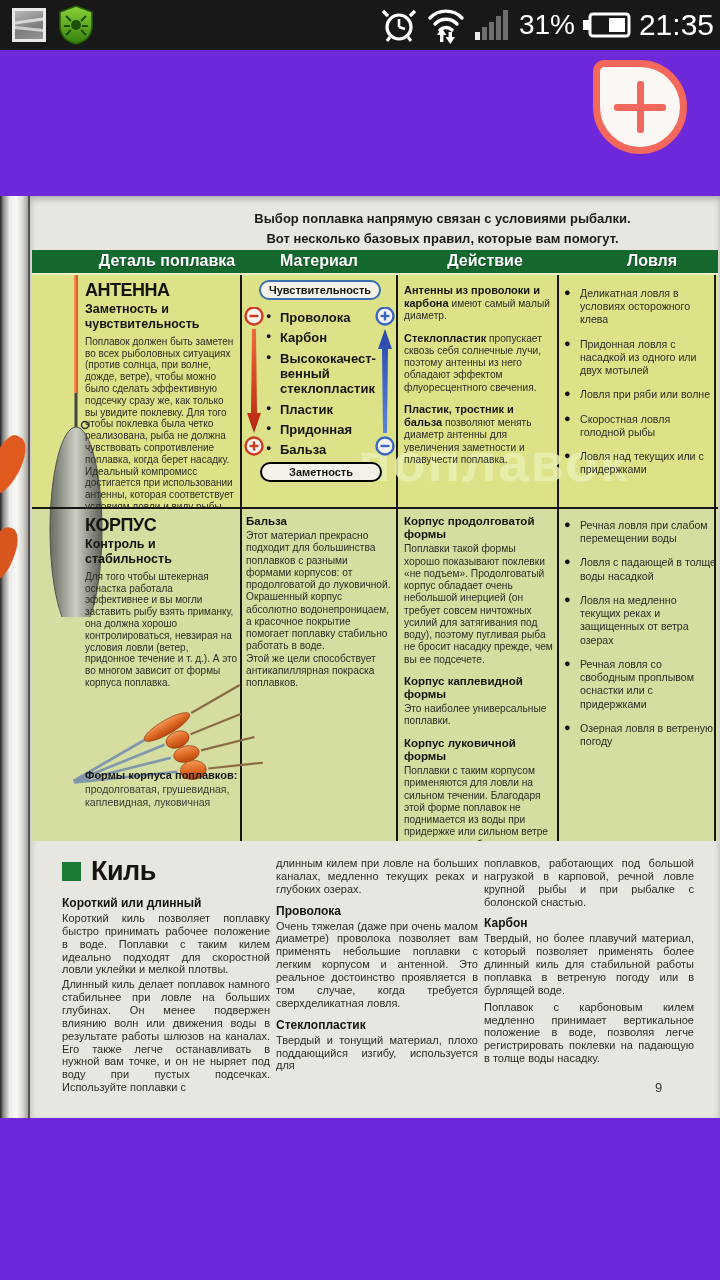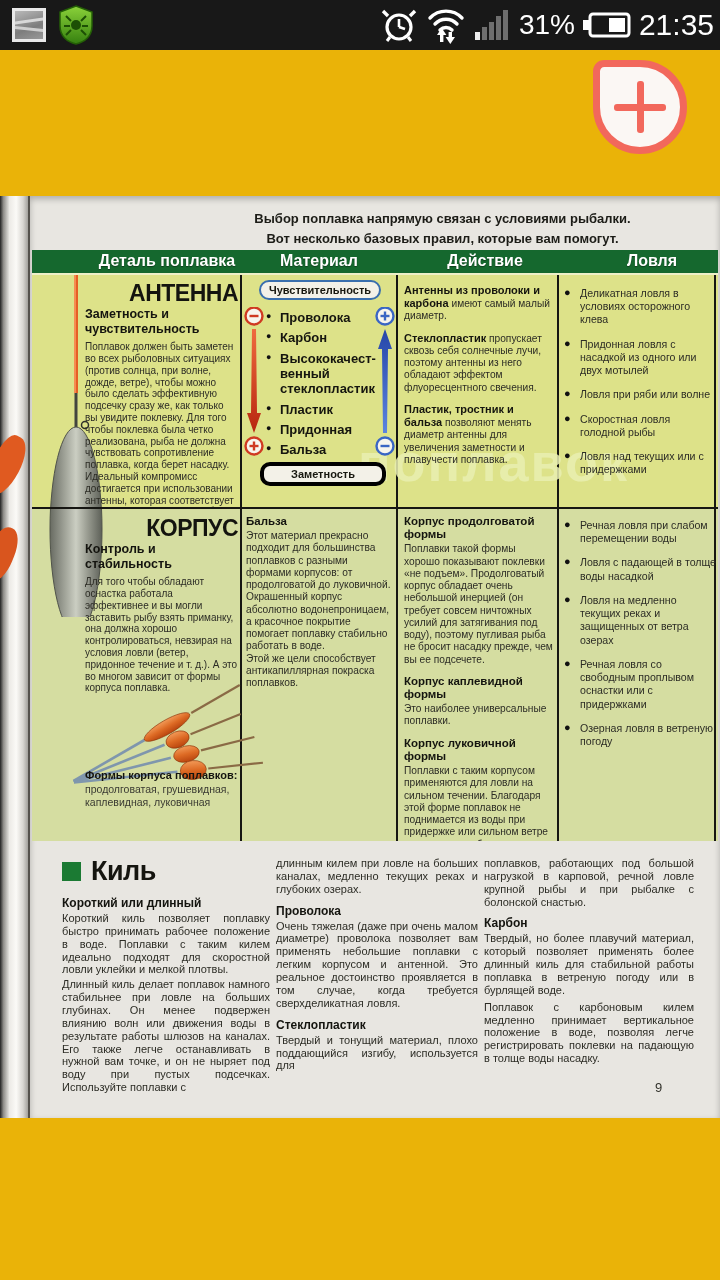--- a/index.html
+++ b/index.html
@@ -1,16 +1,16 @@
 <!DOCTYPE html>
 <html><head>
 <meta charset="utf-8">
 <style>
   html,body{margin:0;padding:0;background:#000;}
-  .phone{position:relative;width:720px;height:1280px;background:#eab308;overflow:hidden;
+  .phone{position:relative;width:720px;height:1280px;background:#6d28d9;overflow:hidden;
          font-family:"Liberation Sans","DejaVu Sans",sans-serif;}
   .abs{position:absolute;}
 
   
   .status-bar{left:0;top:0;width:720px;height:50px;background:#181818;}
   .sb-left{left:12px;top:6px;height:38px;display:flex;align-items:center;gap:12px;}
   .sb-right{right:6px;top:0;height:50px;display:flex;align-items:center;gap:8px;}
   .sb-text{color:#fff;font-size:28px;font-weight:400;}
   .sb-time{font-size:30px;}
   .shot-icon{width:34px;height:34px;border:3px solid #e9e9e9;background:linear-gradient(160deg,#b9b9b9,#7d7d7d 60%,#999);box-sizing:border-box;position:relative;overflow:hidden;}
@@ -38,34 +38,34 @@
   .th0{left:55px;width:160px;} .th1{left:212px;width:150px;} .th2{left:378px;width:150px;} .th3{left:550px;width:140px;}
 
   .row1{left:2px;top:79px;width:686px;height:232px;background:#dde289;overflow:hidden;}
   .row2{left:2px;top:313px;width:686px;height:332px;background:#d5dda1;overflow:hidden;}
   .hline{left:2px;top:311px;width:686px;height:2px;background:#161612;}
   .vline{width:2px;background:#161612;top:79px;height:566px;}
   .v1{left:210px;} .v2{left:366px;} .v3{left:527px;} .v4{left:684px;}
 
   
   .cell{position:absolute;z-index:2;}
-  .big-title{font-size:23px;font-weight:900;letter-spacing:-.5px;line-height:1.05;color:#14140f;text-align:right;}
+  .big-title{font-size:18px;font-weight:900;letter-spacing:-.5px;line-height:1.05;color:#14140f;}
   .sub-title{font-size:12.5px;font-weight:bold;line-height:1.2;margin:2px 0 4px 0;color:#14140f;}
   .body-txt{font-size:10px;line-height:1.18;color:#2c2c25;text-align:left;}
   .act p{margin:0 0 9px 0;font-size:10.2px;line-height:1.2;color:#2c2c25;}
   .act b{font-size:11px;color:#15150f;}
   .act h4{margin:0 0 2px 0;font-size:11.5px;line-height:1.15;color:#14140f;}
   .blist{list-style:none;margin:0;padding:0;}
   .blist li{position:relative;padding-left:16px;margin-bottom:11px;font-size:10.6px;line-height:1.25;color:#2c2c25;}
   .blist li:before{content:"●";position:absolute;left:0;top:-1px;font-size:11px;color:#111;}
 
   
   .pill{width:118px;height:16px;border-radius:10px;background:#f3f1e8;font-size:11px;font-weight:bold;text-align:center;line-height:16px;color:#17170f;}
   .pill-top{border:2px solid #3a6fae;margin:0 auto;}
-  .pill-bot{position:absolute;left:14px;top:182px;border:4px solid #000000;}
+  .pill-bot{position:absolute;left:14px;top:182px;border:2px solid #000000;}
   .mat-list{list-style:none;margin:10px 0 0 34px;padding:0;}
   .mat-list li{position:relative;font-size:13px;font-weight:bold;line-height:1.18;margin-bottom:5px;color:#15150f;}
   .mat-list li:before{content:"●";position:absolute;left:-14px;top:1px;font-size:9px;color:#111;}
 
   .watermark{left:326px;top:156px;font-size:54px;font-weight:bold;letter-spacing:2px;color:#e9efb2;opacity:.85;z-index:1;}
 
   .caption{font-size:10.5px;line-height:1.25;color:#3a3a32;}
   .caption b{font-size:11px;color:#14140f;}
 
   
@@ -265,21 +265,21 @@
               <stop offset=".72" stop-color="#999c91"></stop>
           <stop offset="1" stop-color="#5d6058"></stop>
             </linearGradient>
           </defs>
         <ellipse cx="36" cy="22" rx="26" ry="104" fill="url(#fb2)" stroke="#50534b" stroke-width="1"></ellipse>
       </svg>
 
       <div class="cell" style="left:53px;top:7px;width:153px;">
         <div class="big-title">КОРПУС</div>
         <div class="sub-title">Контроль и стабильность</div>
-        <div class="body-txt">Для того чтобы обладают оснастка работала эффективнее и вы могли заставить рыбу взять приманку, она должна хорошо контролироваться, невзирая на условия ловли (ветер, придонное течение и т. д.). А это во многом зависит от формы корпуса поплавка.</div>
+        <div class="body-txt">Для того чтобы штекерная оснастка работала эффективнее и вы могли заставить рыбу взять приманку, она должна хорошо контролироваться, невзирая на условия ловли (ветер, придонное течение и т. д.). А это во многом зависит от формы корпуса поплавка.</div>
       </div>
 
       <svg class="abs" style="left:26px;top:134px;z-index:2" width="214" height="152" viewBox="0 0 214 152">
         <defs>
             <linearGradient id="fo" x1="0" y1="0" x2="0" y2="1">
           <stop offset="0" stop-color="#f29a58"></stop>
               <stop offset=".5" stop-color="#dd6a24"></stop>
               <stop offset="1" stop-color="#b8440e"></stop>
             </linearGradient>
           </defs>

